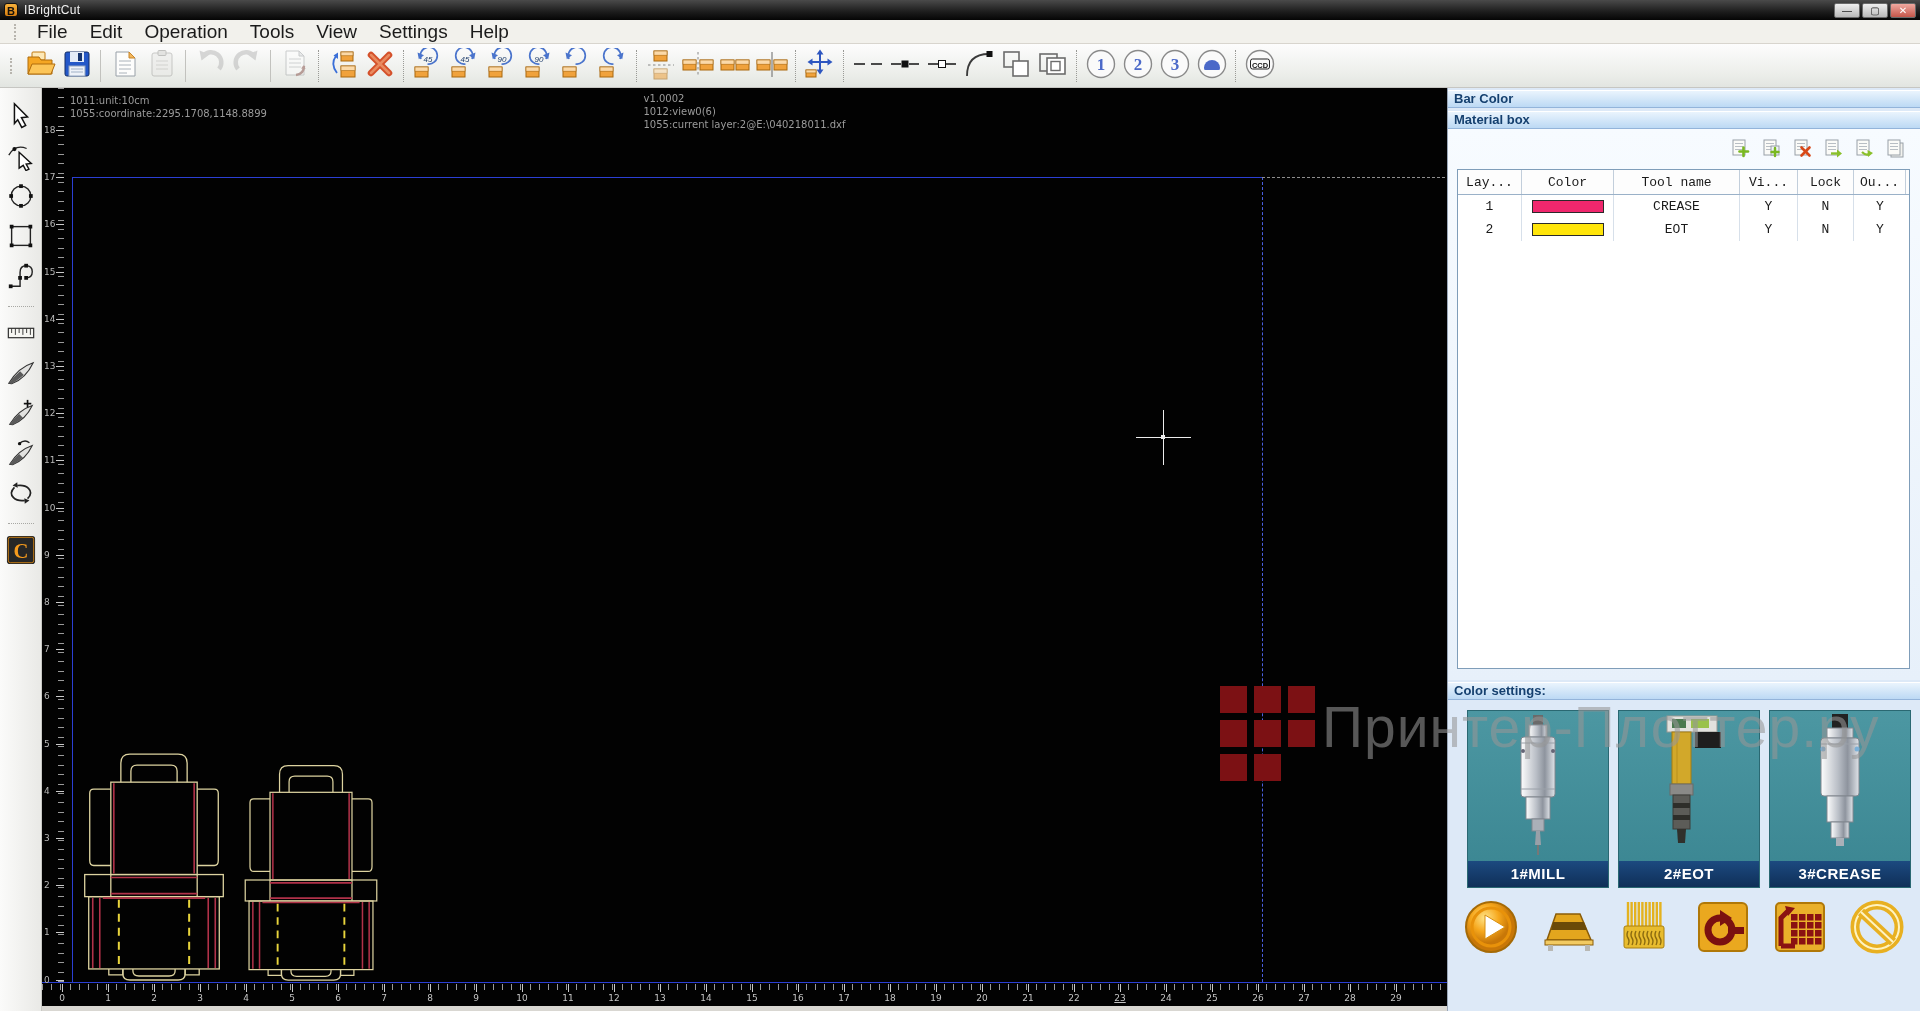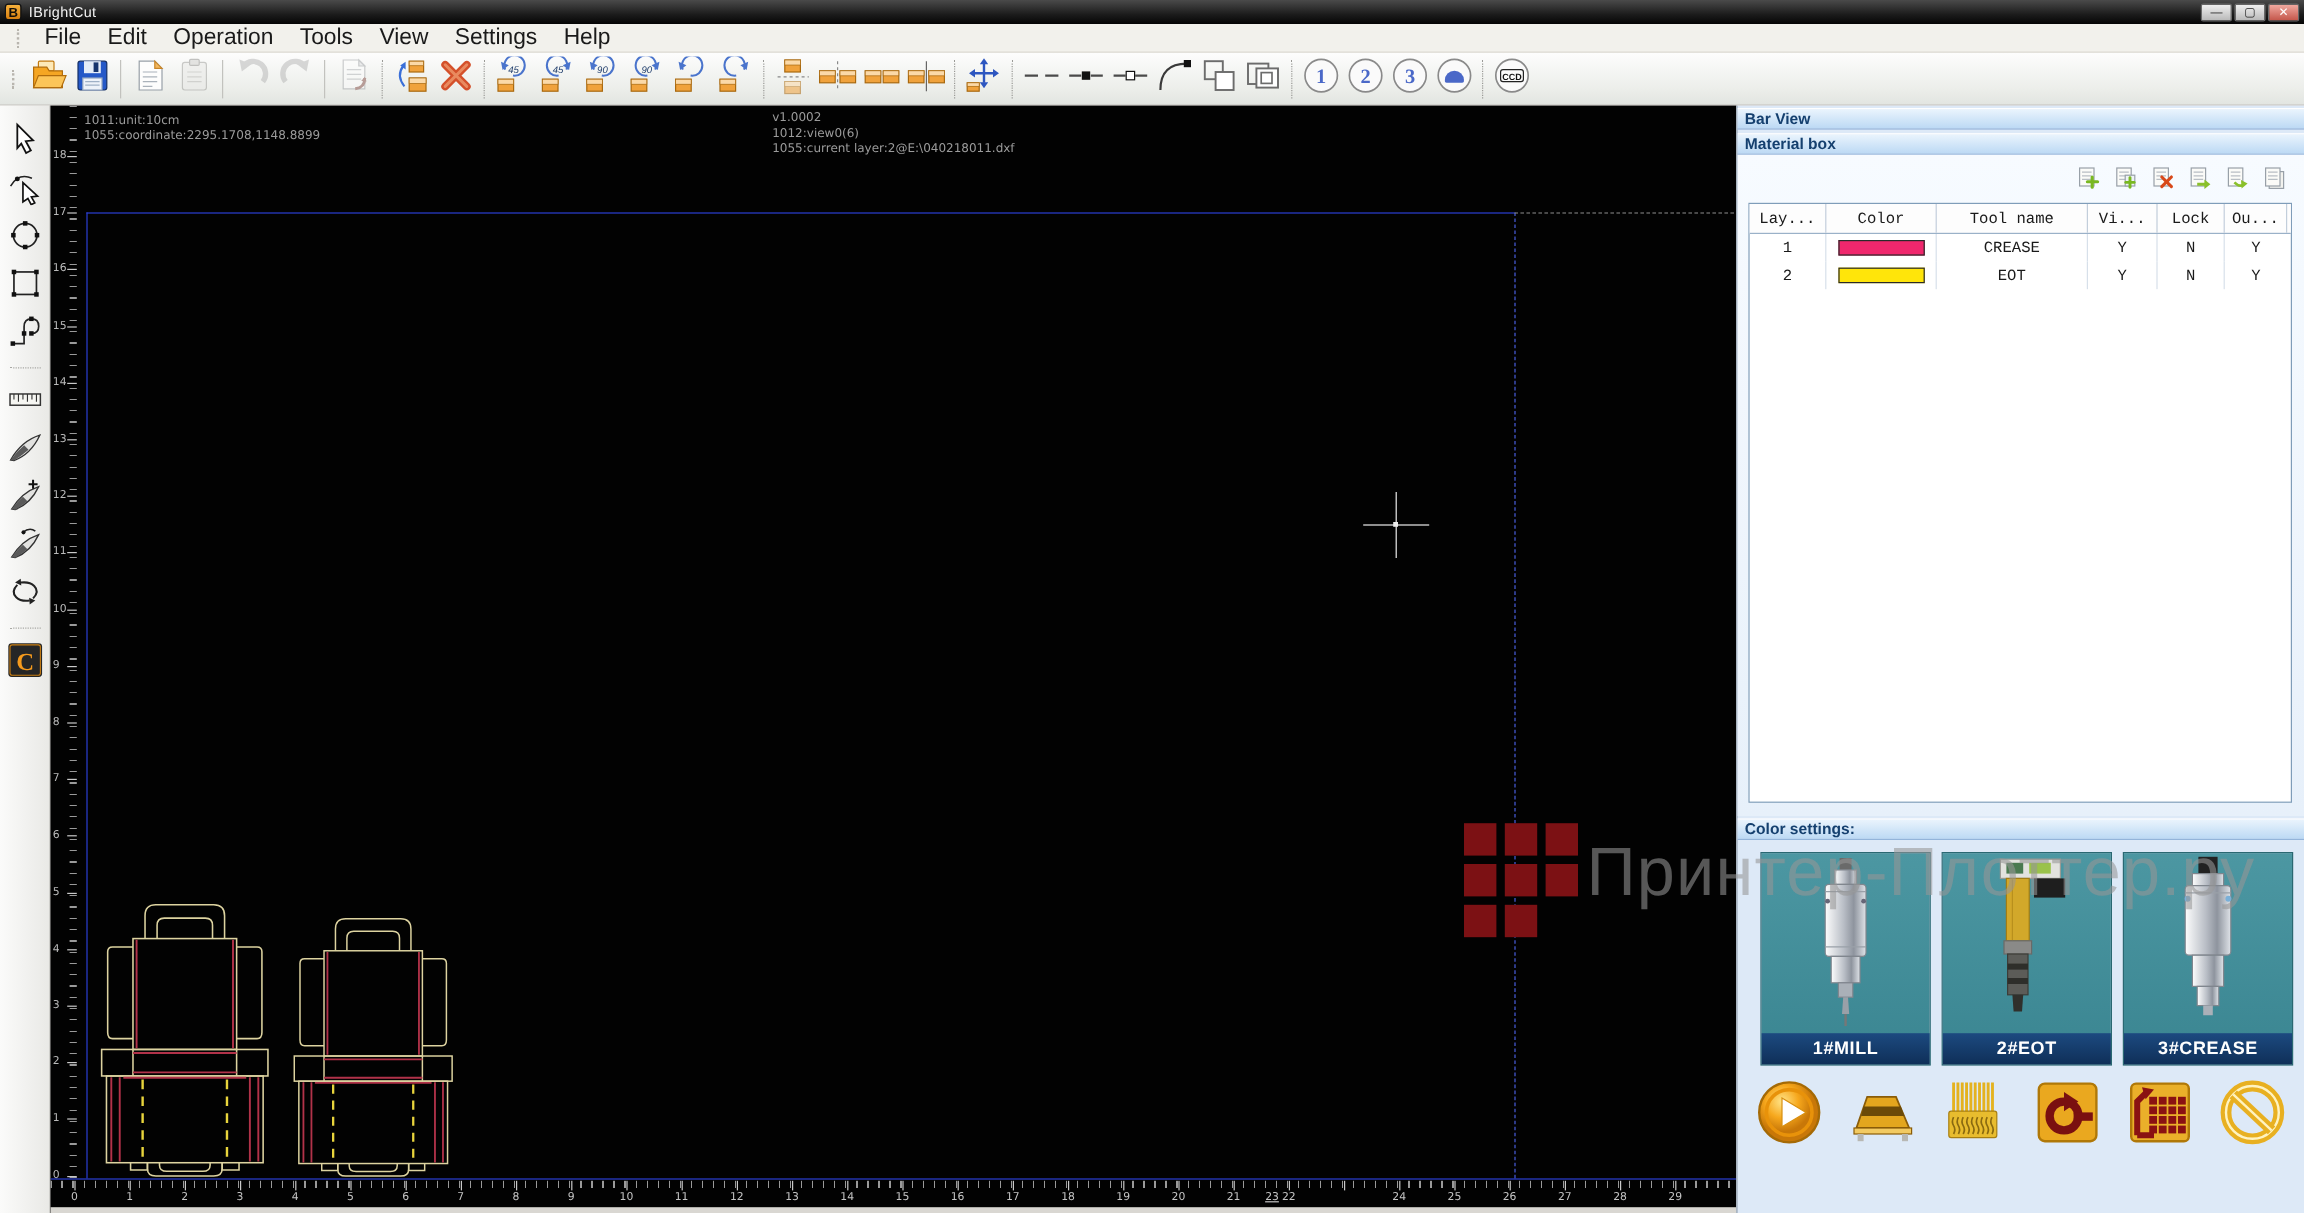--- a/index.html
+++ b/index.html
@@ -590,21 +590,21 @@
           <div class="rnum" style="left: 848px; top: 905px;">18</div>
           <div class="tickH" style="left: 894px; top: 896px;"></div>
           <div class="rnum" style="left: 894px; top: 905px;">19</div>
           <div class="tickH" style="left: 940px; top: 896px;"></div>
           <div class="rnum" style="left: 940px; top: 905px;">20</div>
           <div class="tickH" style="left: 986px; top: 896px;"></div>
           <div class="rnum" style="left: 986px; top: 905px;">21</div>
           <div class="tickH" style="left: 1032px; top: 896px;"></div>
           <div class="rnum" style="left: 1032px; top: 905px;">22</div>
           <div class="tickH" style="left: 1078px; top: 896px;"></div>
-          <div class="rnum" style="left: 1018px; top: 905px; text-decoration: underline;">23</div>
+          <div class="rnum" style="left: 1078px; top: 905px; text-decoration: underline;">23</div>
           <div class="tickH" style="left: 1124px; top: 896px;"></div>
           <div class="rnum" style="left: 1124px; top: 905px;">24</div>
           <div class="tickH" style="left: 1170px; top: 896px;"></div>
           <div class="rnum" style="left: 1170px; top: 905px;">25</div>
           <div class="tickH" style="left: 1216px; top: 896px;"></div>
           <div class="rnum" style="left: 1216px; top: 905px;">26</div>
           <div class="tickH" style="left: 1262px; top: 896px;"></div>
           <div class="rnum" style="left: 1262px; top: 905px;">27</div>
           <div class="tickH" style="left: 1308px; top: 896px;"></div>
           <div class="rnum" style="left: 1308px; top: 905px;">28</div>
@@ -703,21 +703,21 @@
         </svg>
 
       <div class="crosshair-h" style="left:1094px;top:349px;width:55px;height:1px"></div>
       <div class="crosshair-v" style="left:1121px;top:322px;width:1px;height:55px"></div>
       <div class="crosshair-c" style="left:1119px;top:347px;width:4px;height:4px"></div>
 
       <div class="bottom-strip"></div>
     </div>
 
     <div class="rpanel">
-      <div class="phdr" style="margin-top:2px">Bar View</div>
+      <div class="phdr" style="margin-top:2px">Bar Color</div>
       <div class="phdr" style="margin-top:3px">Material box</div>
 
       <div class="mbody">
         <div class="mtools" id="mtools">
             <span class="micon"><span><svg viewBox="0 0 22 22">
                   <rect x="4" y="3" width="12" height="15" fill="#fbfbf8" stroke="#98a0a8"></rect>
                   <g stroke="#b8bec4" stroke-width="1">
                     <line x1="6" y1="6.5" x2="14" y2="6.5"></line>
                     <line x1="6" y1="9.5" x2="14" y2="9.5"></line>
                     <line x1="6" y1="12.5" x2="14" y2="12.5"></line>

